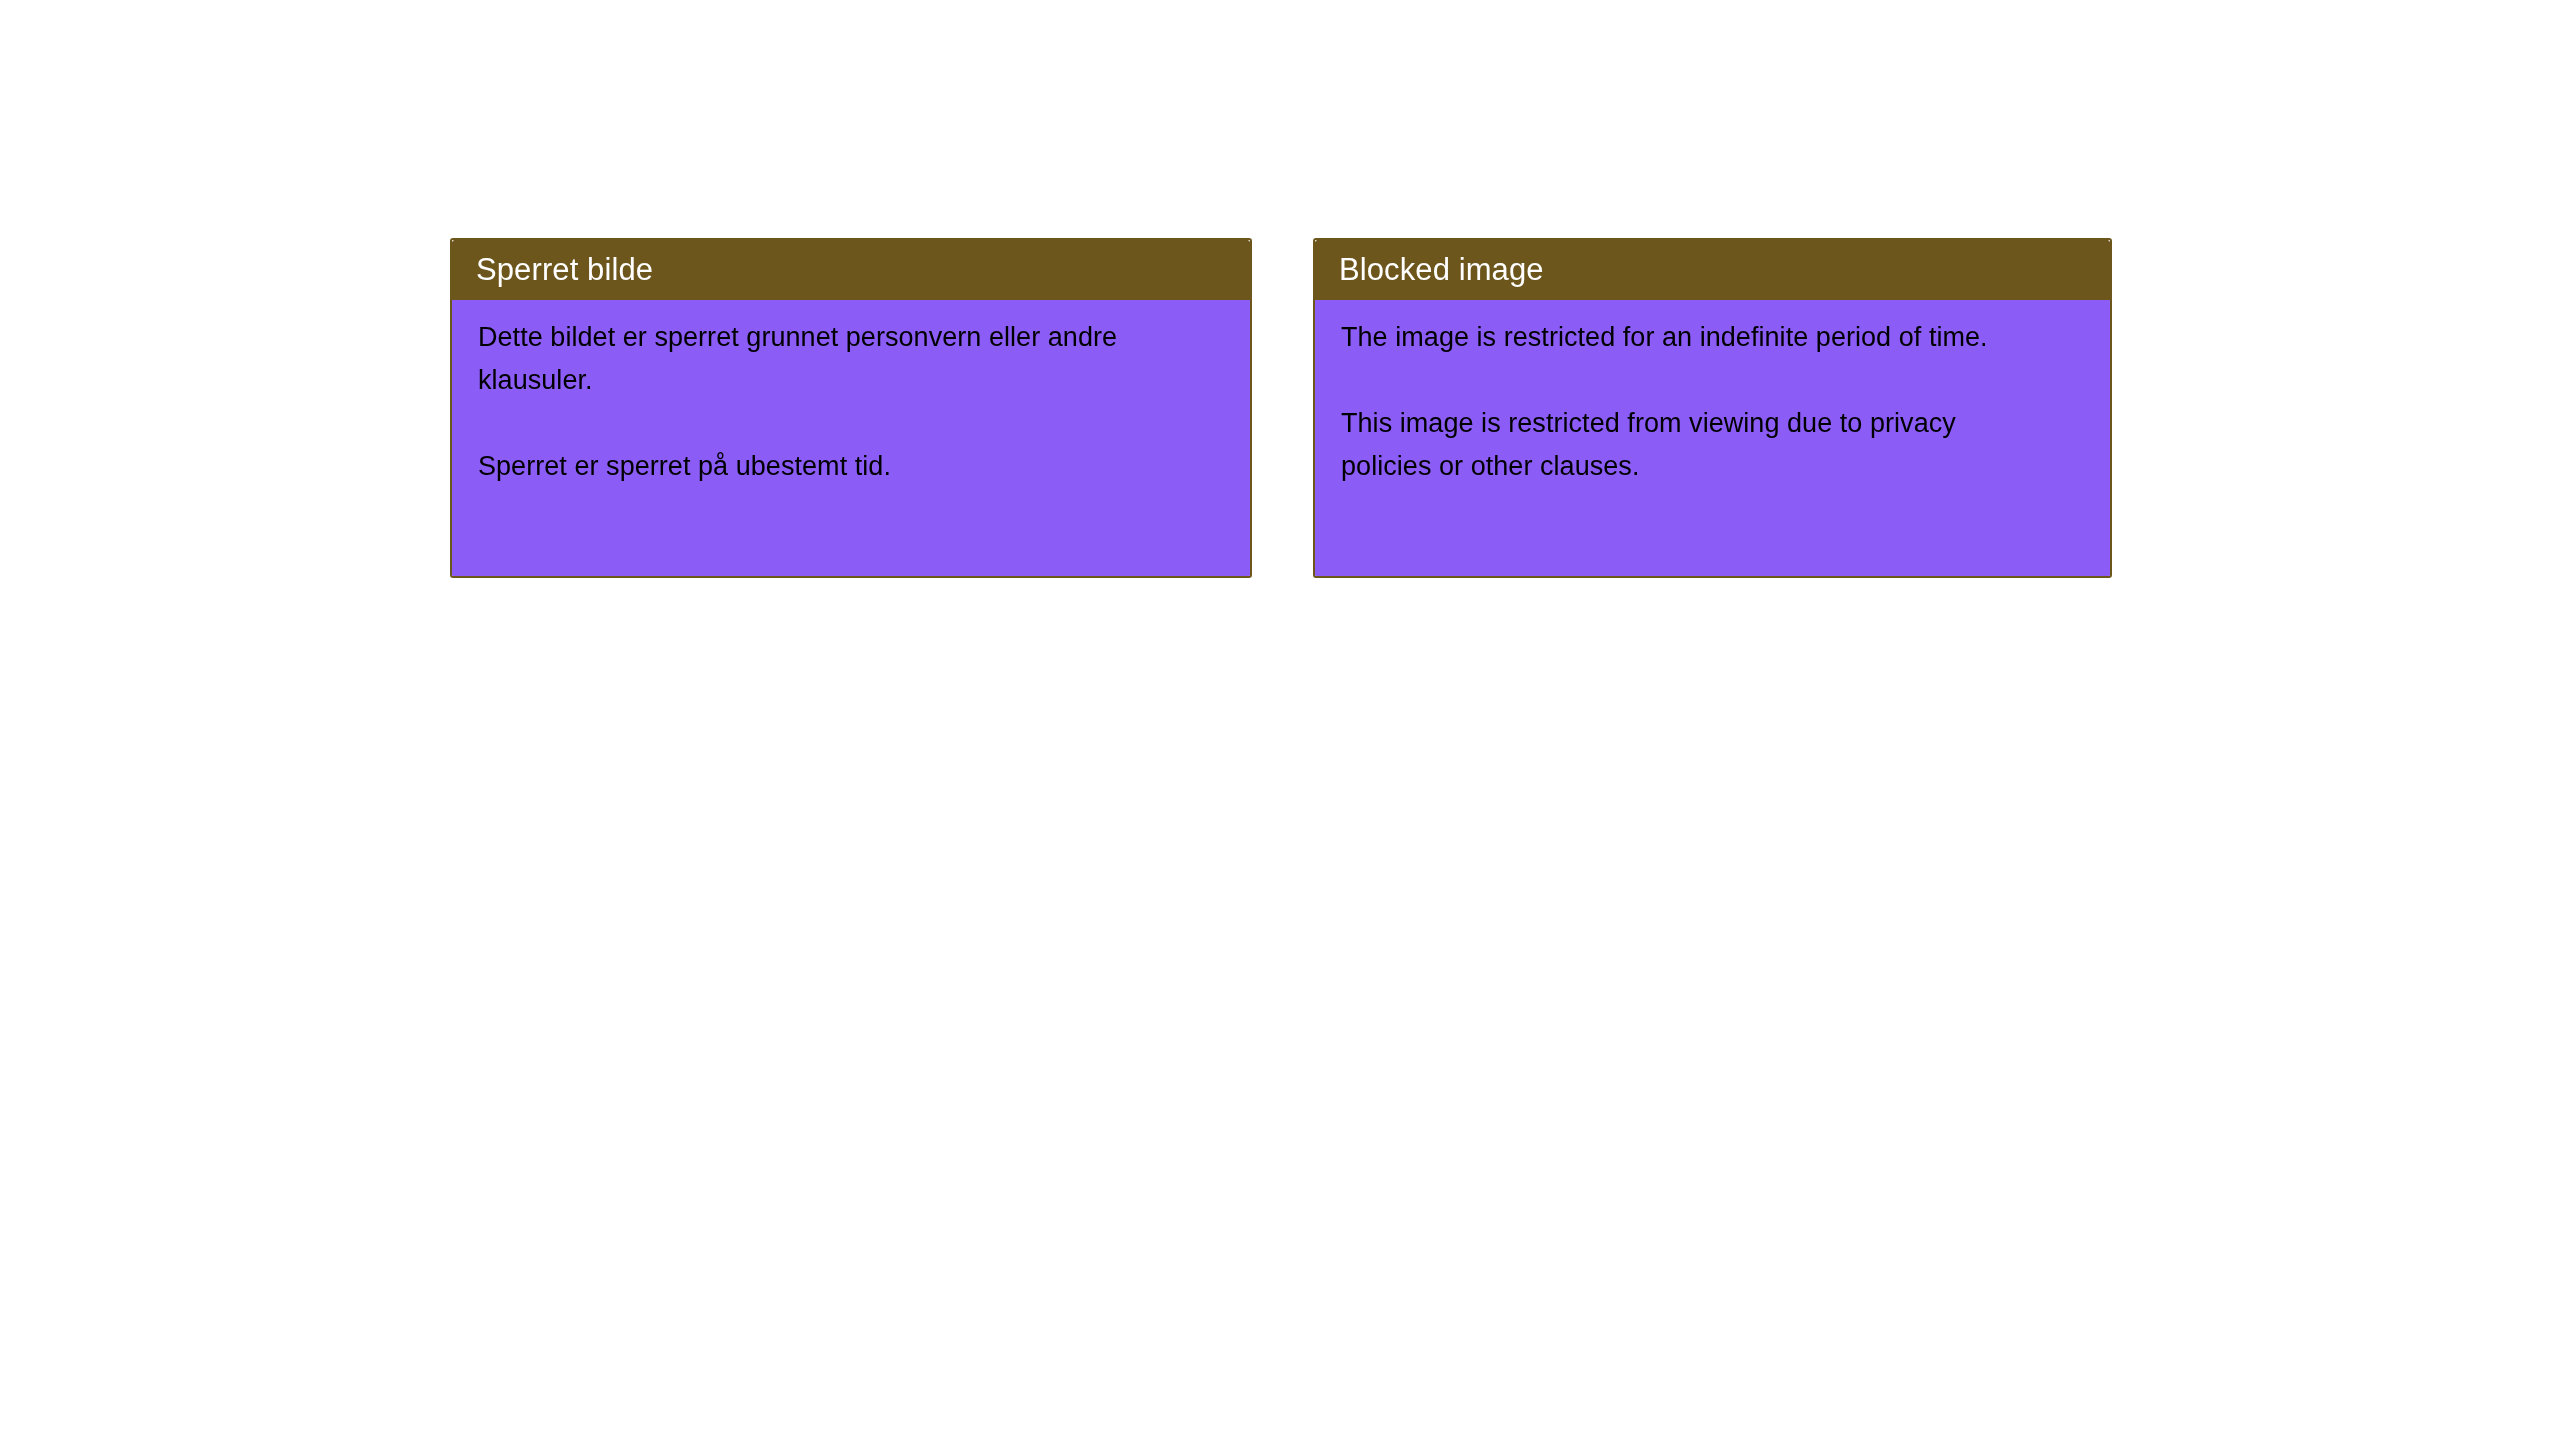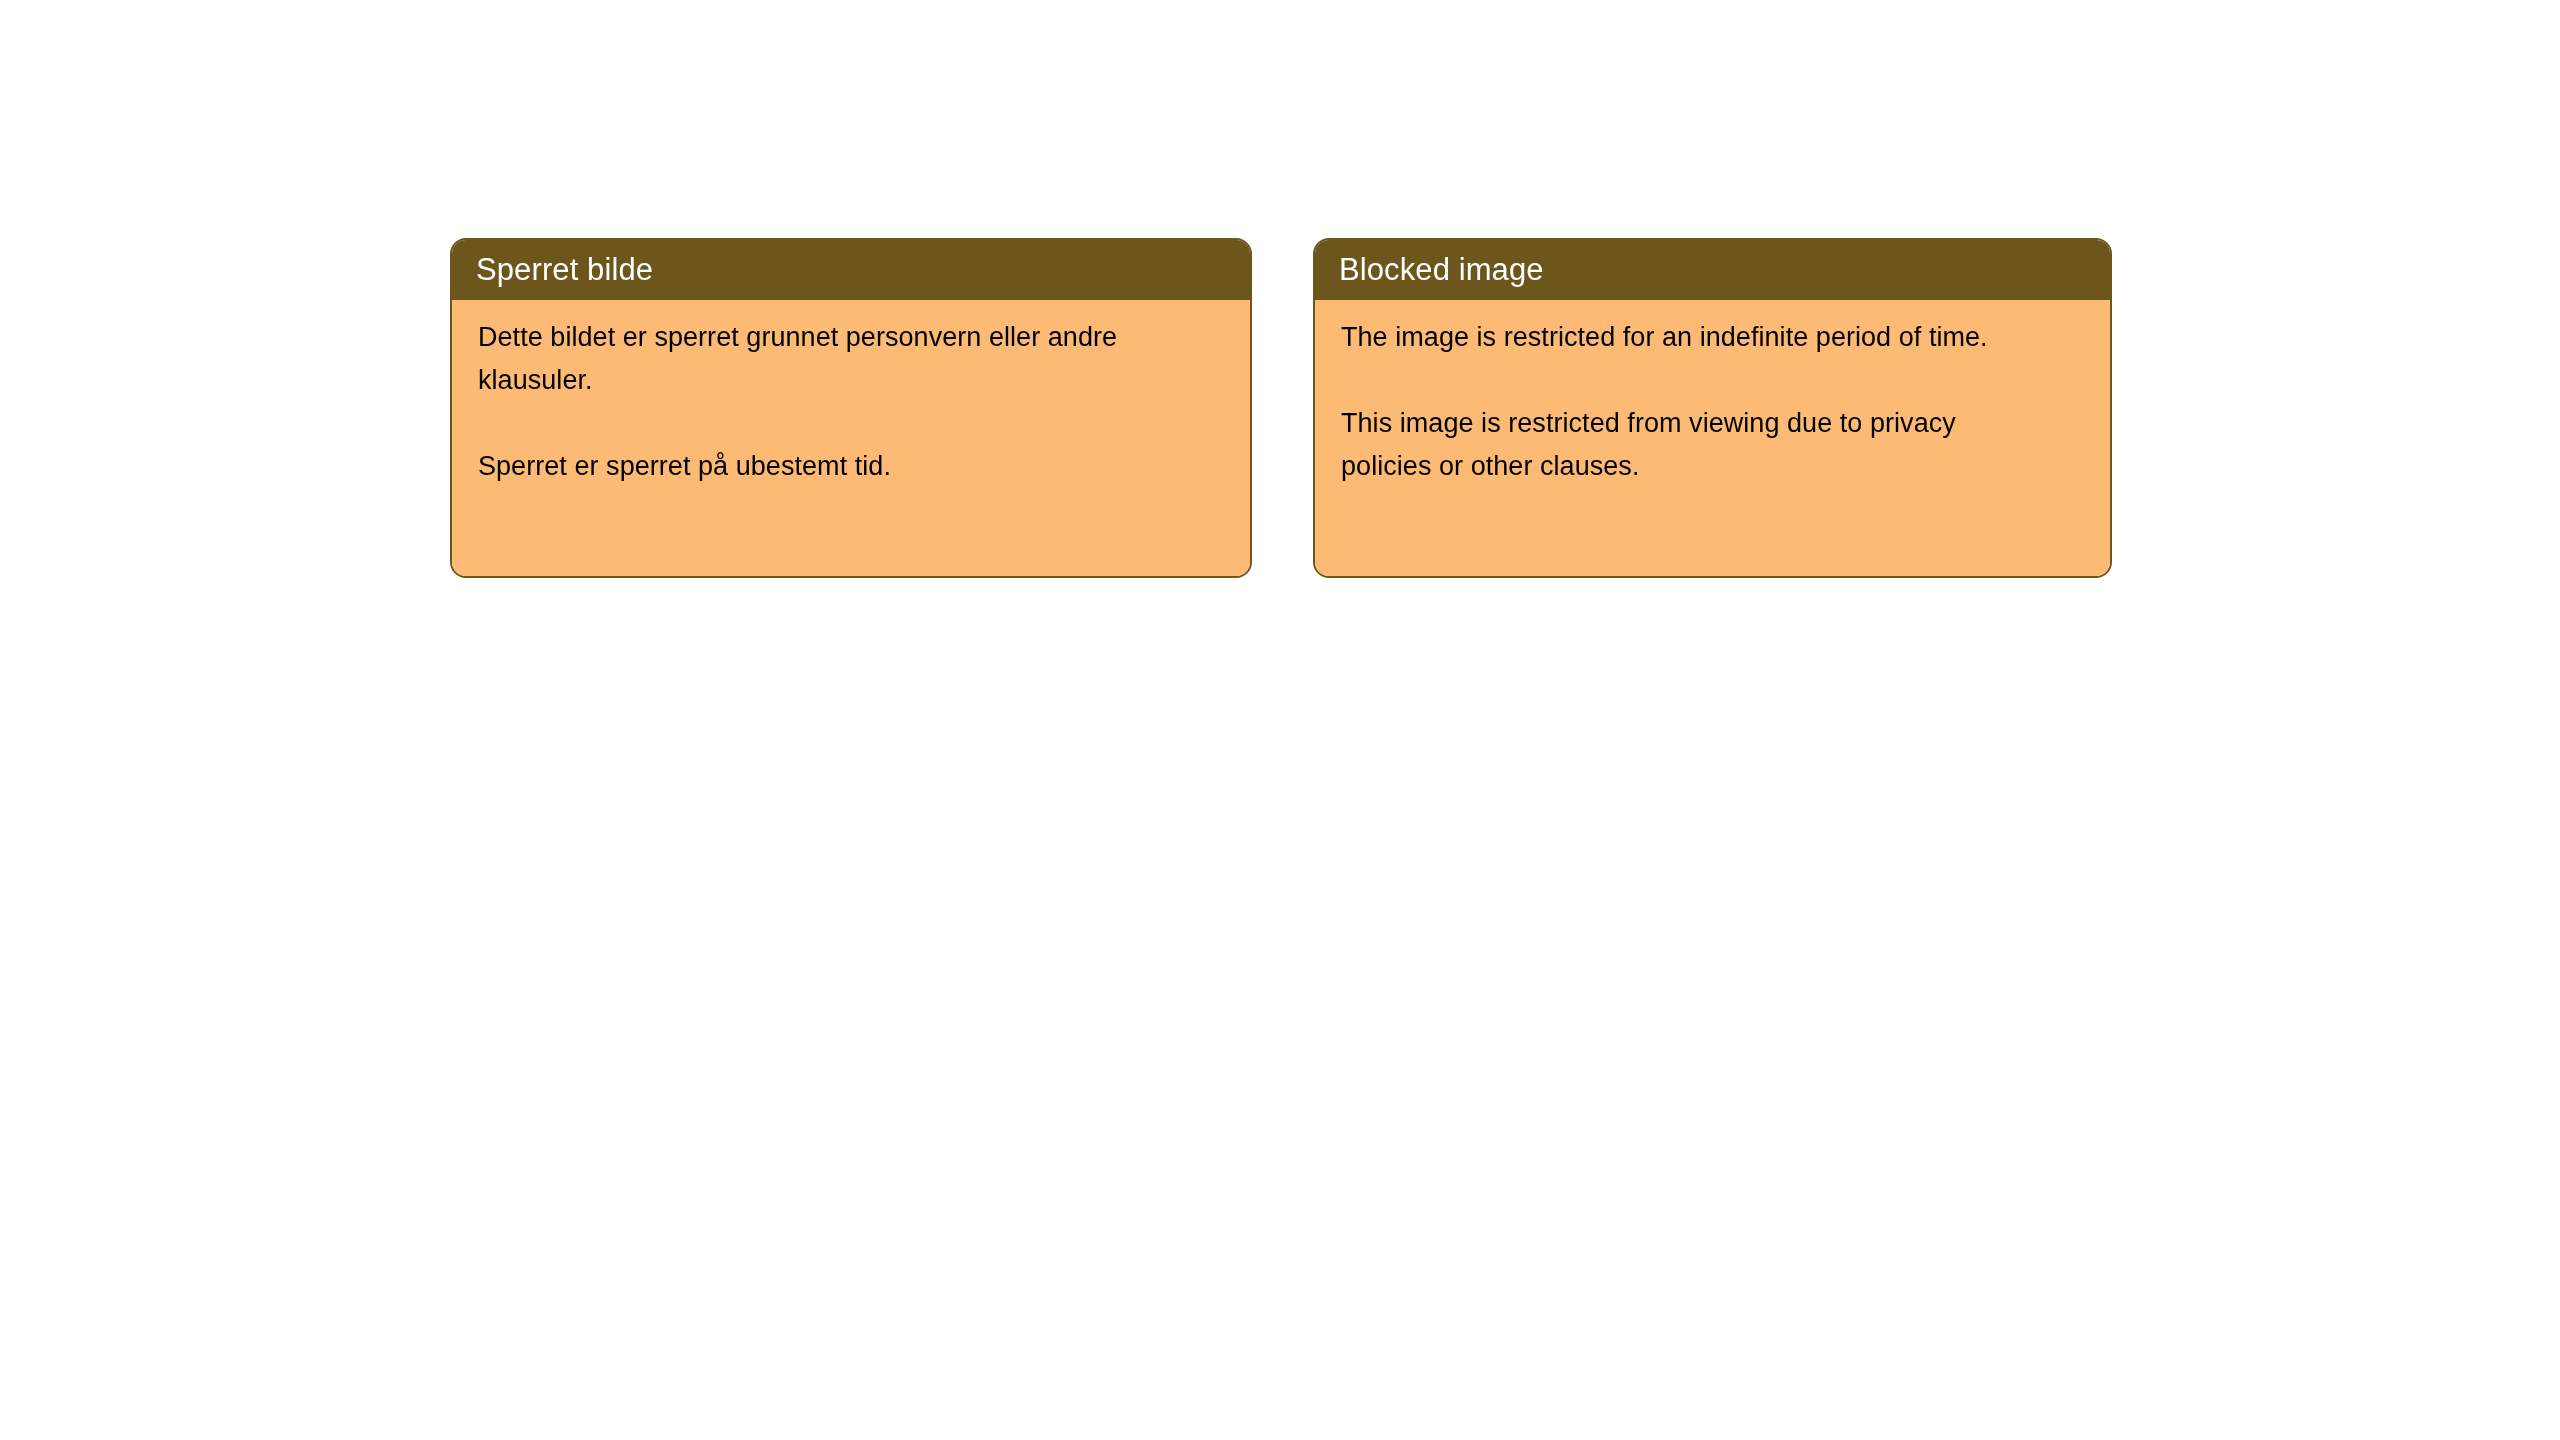--- a/index.html
+++ b/index.html
@@ -23,21 +23,21 @@
     height: 1440px;
     background: #ffffff;
   }
 
   .notice-card {
     position: absolute;
     top: 238px;
     box-sizing: border-box;
     background: #ffffff;
     border: 2px solid #6d561c;
-    border-radius: 16px;
+    border-radius: 3px;
     overflow: hidden;
     display: flex;
     flex-direction: column;
   }
 
   .notice-card.card-left {
     left: 450px;
     width: 802px;
     height: 340px;
   }
@@ -67,21 +67,21 @@
     font-size: 31px;
     font-weight: 400;
     line-height: 1;
     letter-spacing: 0.1px;
     white-space: nowrap;
   }
 
   
   .card-body {
     flex: 1 1 auto;
-    background: #fdba74;
+    background: #8b5cf6;
     padding: 16px 16px 0 26px;
     box-sizing: border-box;
   }
 
   .card-paragraph {
     color: #000000;
     font-size: 27px;
     line-height: 43px;
     font-weight: 400;
     margin: 0;

